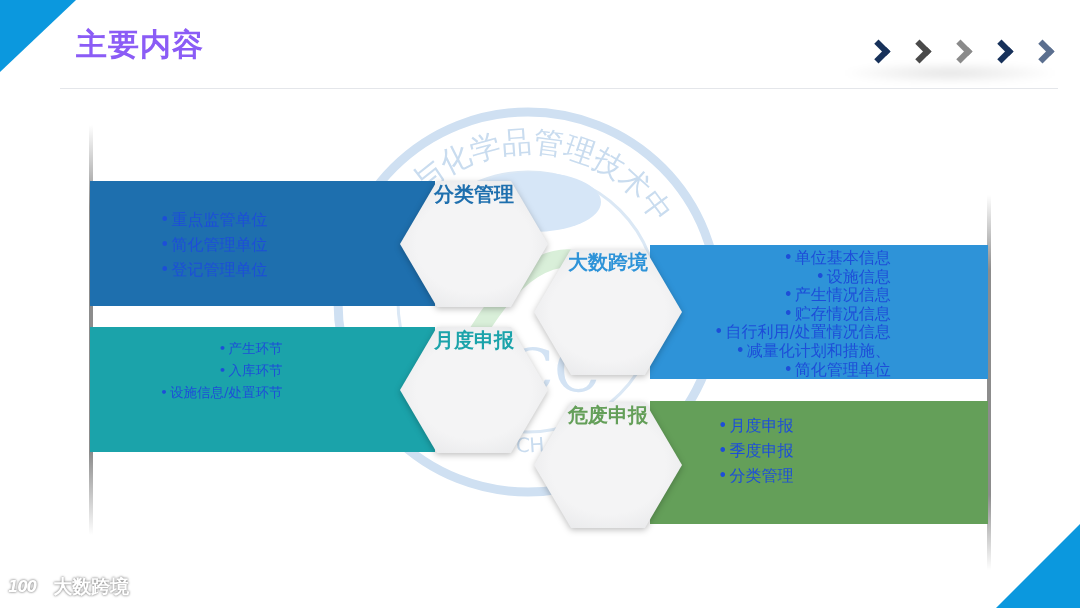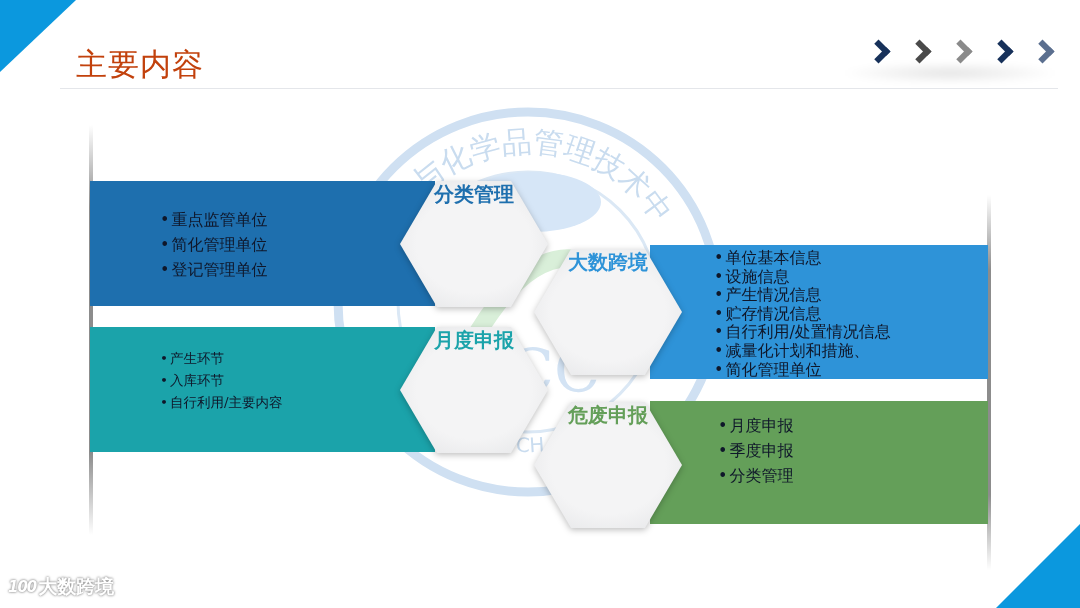--- a/index.html
+++ b/index.html
@@ -4,22 +4,22 @@
   <style>
     * { box-sizing: border-box; margin: 0; padding: 0; }
     html, body { width: 1080px; height: 608px; overflow: hidden; background: #ffffff; }
     body { position: relative; font-family: "DejaVu Sans", "Liberation Sans", sans-serif; }
 
     .corner-tl { position: absolute; left: 0; top: 0; width: 0; height: 0;
       border-top: 72px solid #0b98de; border-right: 76px solid transparent; }
     .corner-br { position: absolute; right: 0; bottom: 0; width: 0; height: 0;
       border-bottom: 84px solid #0b98de; border-left: 84px solid transparent; }
 
-    .title { position: absolute; left: 76px; top: 44px; font-size: 31px; font-weight: normal;
-      color: #c2410c; letter-spacing: 1px; }
+    .title { position: absolute; left: 76px; top: 24px; font-size: 31px; font-weight: bold;
+      color: #8b5cf6; letter-spacing: 1px; }
     .title-line { position: absolute; left: 60px; top: 88px; width: 998px; height: 1px; background: #e4e6ea; }
 
     .chevrons { position: absolute; left: 868px; top: 40px; display: flex; gap: 21px; }
     .chev { width: 20px; height: 22px; position: relative; }
     .chev::before { content: ""; position: absolute; left: 2px; top: 3px; width: 11px; height: 11px;
       border-right: 6px solid currentColor; border-top: 6px solid currentColor; transform: rotate(45deg); }
     .chev-shadow { position: absolute; left: 840px; top: 62px; width: 220px; height: 22px;
       background: radial-gradient(ellipse at center, rgba(0,0,0,0.10), rgba(0,0,0,0) 70%); filter: blur(3px); }
 
     
@@ -27,39 +27,39 @@
 
     
     .edge-shadow { position: absolute; width: 4px; background: linear-gradient(to bottom, rgba(0,0,0,0), rgba(0,0,0,0.45) 20%, rgba(0,0,0,0.45) 80%, rgba(0,0,0,0)); }
 
     .band { position: absolute; height: 125px; }
     .band-1 { left: 90px; top: 181px; width: 345px; background: #1e6fae; }
     .band-2 { left: 90px; top: 327px; width: 345px; background: #1ba3aa; }
     .band-3 { left: 650px; top: 245px; width: 338px; background: #2e93d8; height: 134px; }
     .band-4 { left: 650px; top: 401px; width: 338px; background: #649f59; height: 123px; }
 
-    .band-list { position: absolute; list-style: none; font-family: "DejaVu Serif", "Liberation Serif", serif; color: #0f172a; }
+    .band-list { position: absolute; list-style: none; font-family: "DejaVu Serif", "Liberation Serif", serif; color: #1d4ed8; text-align: right; }
     .band-list li::before { content: "•"; margin-right: 2px; }
     .list-1 { left: 160px; top: 207px; font-size: 16px; line-height: 25px; }
-    .list-2 { left: 160px; top: 348px; font-size: 13.5px; line-height: 21.8px; }
+    .list-2 { left: 160px; top: 338px; font-size: 13.5px; line-height: 21.8px; }
     .list-3 { left: 714px; top: 249px; font-size: 16px; line-height: 18.6px; }
     .list-4 { left: 718px; top: 413px; font-size: 16px; line-height: 25px; }
 
     .hex { position: absolute; width: 148px; height: 126px;
       clip-path: polygon(25% 0, 75% 0, 100% 50%, 75% 100%, 25% 100%, 0 50%);
       background: radial-gradient(ellipse at center, #f4f4f5 55%, #e2e3e5 100%);
       display: flex; align-items: flex-start; justify-content: center; text-align: center; }
     .hex-wrap { position: absolute; filter: drop-shadow(0 2px 3px rgba(0,0,0,0.25)); }
     .hex-label { font-size: 20px; font-weight: bold; line-height: 26px; width: 84px; word-break: break-all; }
     .hw-1 { left: 400px; top: 181px; }
     .hw-2 { left: 400px; top: 327px; }
     .hw-3 { left: 534px; top: 249px; }
     .hw-4 { left: 534px; top: 402px; }
 
-    .brand { position: absolute; left: 8px; top: 574px; display: flex; align-items: center; gap: 2px;
+    .brand { position: absolute; left: 8px; top: 574px; display: flex; align-items: center; gap: 17px;
       color: #ffffff; font-size: 19px; font-weight: bold;
       text-shadow: 0 0 2px #8a8a8a, 0 0 3px #a0a0a0; }
     .brand-logo { font-size: 15px; font-style: italic; letter-spacing: -1px; }
   </style>
 </head>
 <body>
 
 <div class="corner-tl"></div>
 <div class="corner-br"></div>
 
@@ -102,21 +102,21 @@
 
 <ul class="band-list list-1">
   <li>重点监管单位</li>
   <li>简化管理单位</li>
   <li>登记管理单位</li>
 </ul>
 
 <ul class="band-list list-2">
   <li>产生环节</li>
   <li>入库环节</li>
-  <li>自行利用/主要内容</li>
+  <li>设施信息/处置环节</li>
 </ul>
 
 <ul class="band-list list-3">
   <li>单位基本信息</li>
   <li>设施信息</li>
   <li>产生情况信息</li>
   <li>贮存情况信息</li>
   <li>自行利用/处置情况信息</li>
   <li>减量化计划和措施、</li>
   <li>简化管理单位</li>

